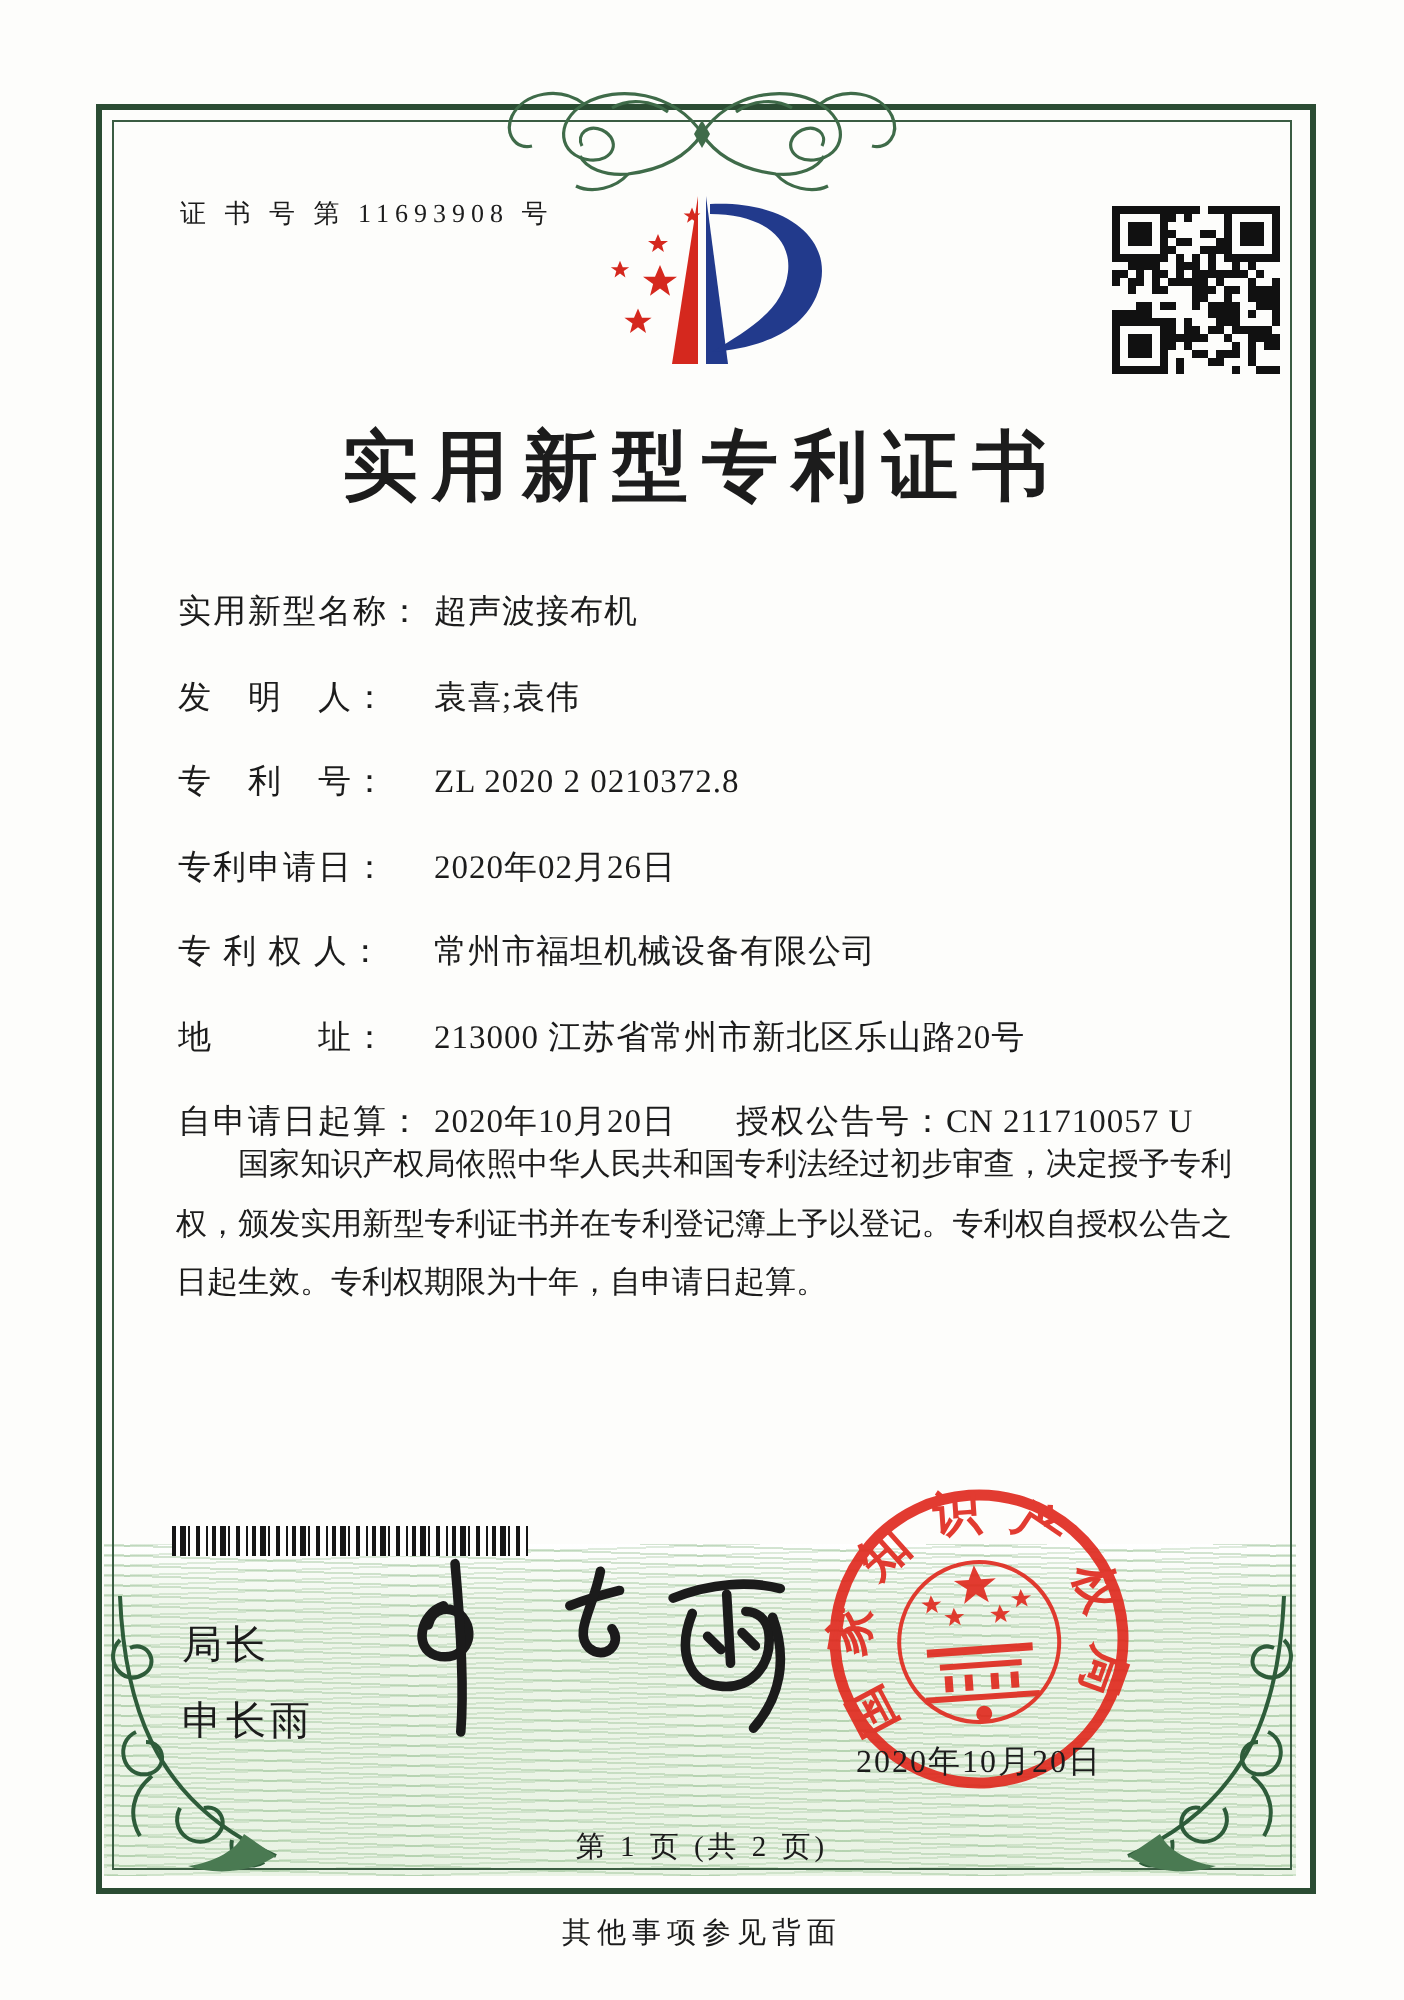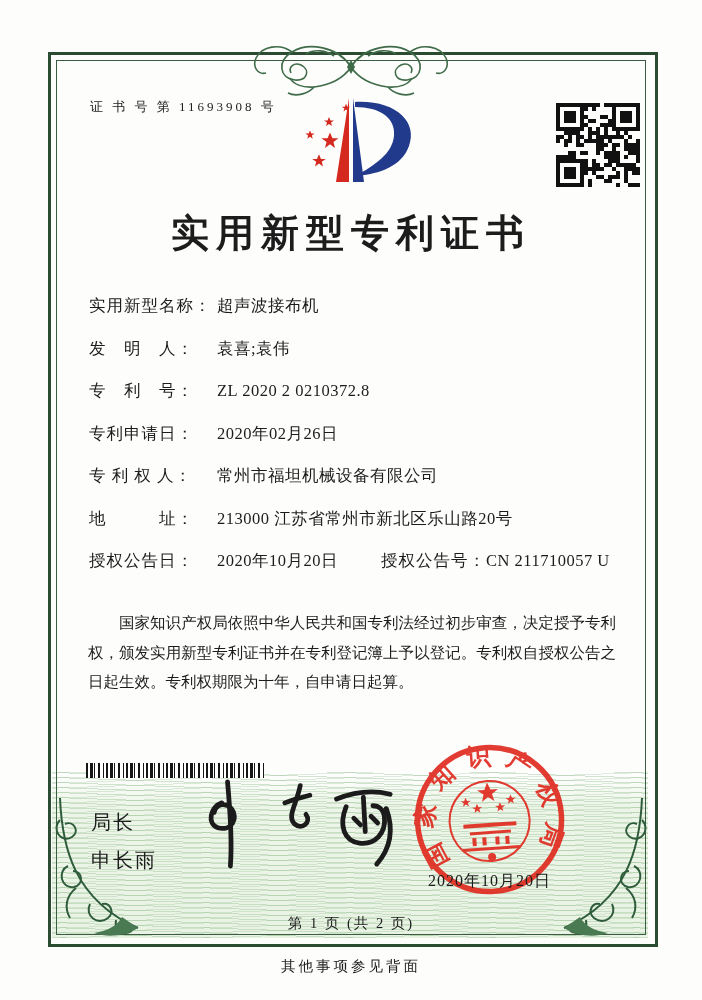--- a/index.html
+++ b/index.html
@@ -34,21 +34,21 @@
          font-size:38px;font-weight:bold;letter-spacing:7px;margin:0;}
 
   
   .fields{position:absolute;left:89px;top:295px;font-size:16.5px;}
   .frow{height:42.5px;line-height:22px;white-space:nowrap;}
   .flabel{display:inline-block;min-width:128px;letter-spacing:1px;}
   .fvalue{letter-spacing:.5px;}
   .pair2{margin-left:30px;}
 
   
-  .bodytext{position:absolute;left:88px;top:608px;width:528px;
+  .bodytext{position:absolute;left:88px;top:568px;width:528px;
             font-size:15.5px;line-height:29.5px;text-align:justify;}
   .bodytext p{margin:0;text-indent:2em;}
 
   
   .barcode{position:absolute;left:86px;top:763px;width:178px;height:15px;
     background:repeating-linear-gradient(90deg,
       #161616 0 2px, #fff 2px 4px,
       #161616 4px 7px, #fff 7px 8px,
       #161616 8px 9px, #fff 9px 12px,
       #161616 12px 14px, #fff 14px 17px,
@@ -393,21 +393,21 @@
     <div class="frow">
       <span class="flabel">专利申请日：</span><span class="fvalue">2020年02月26日</span>
     </div>
     <div class="frow">
       <span class="flabel">专 利 权 人：</span><span class="fvalue">常州市福坦机械设备有限公司</span>
     </div>
     <div class="frow">
       <span class="flabel">地　　　址：</span><span class="fvalue">213000 江苏省常州市新北区乐山路20号</span>
     </div>
     <div class="frow">
-      <span class="flabel">授权公告日：</span><span class="fvalue">2020年10月20日</span><span class="pair2"><span class="flabel" style="min-width:0;margin-left:13px;">授权公告号：</span><span class="fvalue">CN 211710057 U</span></span>
+      <span class="flabel">自申请日起算：</span><span class="fvalue">2020年10月20日</span><span class="pair2"><span class="flabel" style="min-width:0;">授权公告号：</span><span class="fvalue">CN 211710057 U</span></span>
     </div>
   </div>
 
   <div class="bodytext">
     <p>国家知识产权局依照中华人民共和国专利法经过初步审查，决定授予专利权，颁发实用新型专利证书并在专利登记簿上予以登记。专利权自授权公告之日起生效。专利权期限为十年，自申请日起算。</p>
   </div>
 
   <div class="barcode"></div>
 
   <div class="official">

